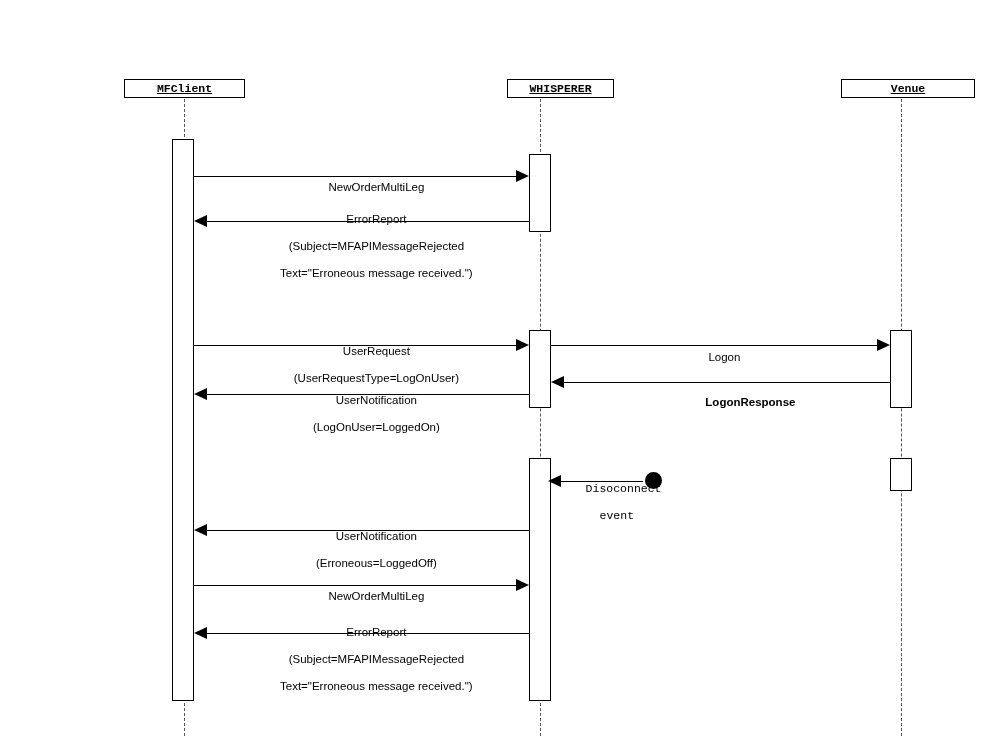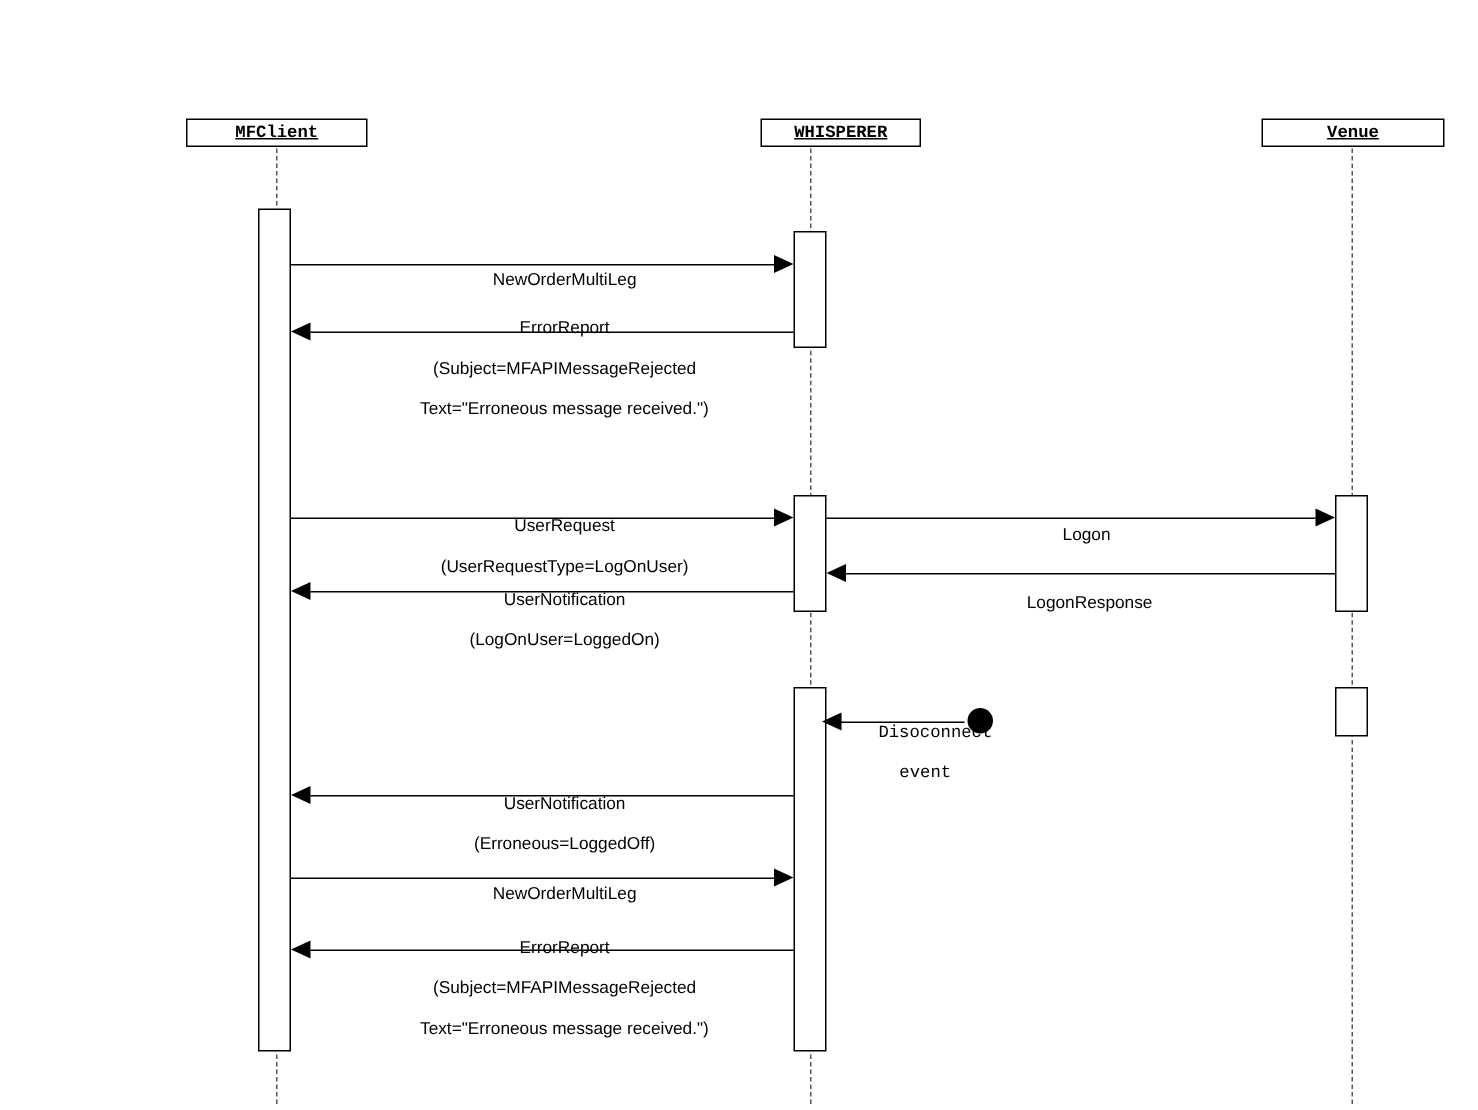--- a/index.html
+++ b/index.html
@@ -93,21 +93,21 @@
   <div class="lifeline-dash" style="left:184px; top:99px; height:637px;"></div>
   <div class="lifeline-dash" style="left:540px; top:99px; height:637px;"></div>
   <div class="lifeline-dash" style="left:901px; top:99px; height:637px;"></div>
 
   <div class="lifeline-head" style="left:124px; top:79px; width:121px;">
     <span>MFClient</span>
   </div>
   <div class="lifeline-head" style="left:487px; top:79px; width:107px;margin-left:20px;">
     <span>WHISPERER</span>
   </div>
-  <div class="lifeline-head" style="left:841px; top:79px; width:122px;">
+  <div class="lifeline-head" style="left:841px; top:79px; width:134px;">
     <span>Venue</span>
   </div>
 
   <div class="activation" style="left:172px; top:139px; width:22px; height:562px;"></div>
   <div class="activation" style="left:529px; top:154px; width:22px; height:78px;"></div>
   <div class="activation" style="left:529px; top:330px; width:22px; height:78px;"></div>
   <div class="activation" style="left:529px; top:458px; width:22px; height:243px;"></div>
   <div class="activation" style="left:890px; top:330px; width:22px; height:78px;"></div>
   <div class="activation" style="left:890px; top:458px; width:22px; height:33px;"></div>
 
@@ -133,21 +133,21 @@
   </div>
 
   <div class="msg-line" style="left:551px; top:345px; width:326px;"></div>
   <div class="arrow-head arrow-right" style="left:877px; top:339px;"></div>
   <div class="msg-label" style="left:678px; top:337px; width:80px;">
     <span>Logon</span>
   </div>
 
   <div class="msg-line" style="left:564px; top:382px; width:326px;"></div>
   <div class="arrow-head arrow-left" style="left:551px; top:376px;"></div>
-  <div class="msg-label" style="left:650px; top:382px; width:140px;">
+  <div class="msg-label" style="left:674px; top:382px; width:140px;font-weight:bold;">
     <span>LogonResponse</span>
   </div>
 
   <div class="msg-line" style="left:207px; top:394px; width:322px;"></div>
   <div class="arrow-head arrow-left" style="left:194px; top:388px;"></div>
   <div class="msg-label" style="left:245px; top:380px; width:250px;">
     <span>UserNotification</span><br>
     <span>(LogOnUser=LoggedOn)</span>
   </div>
 

